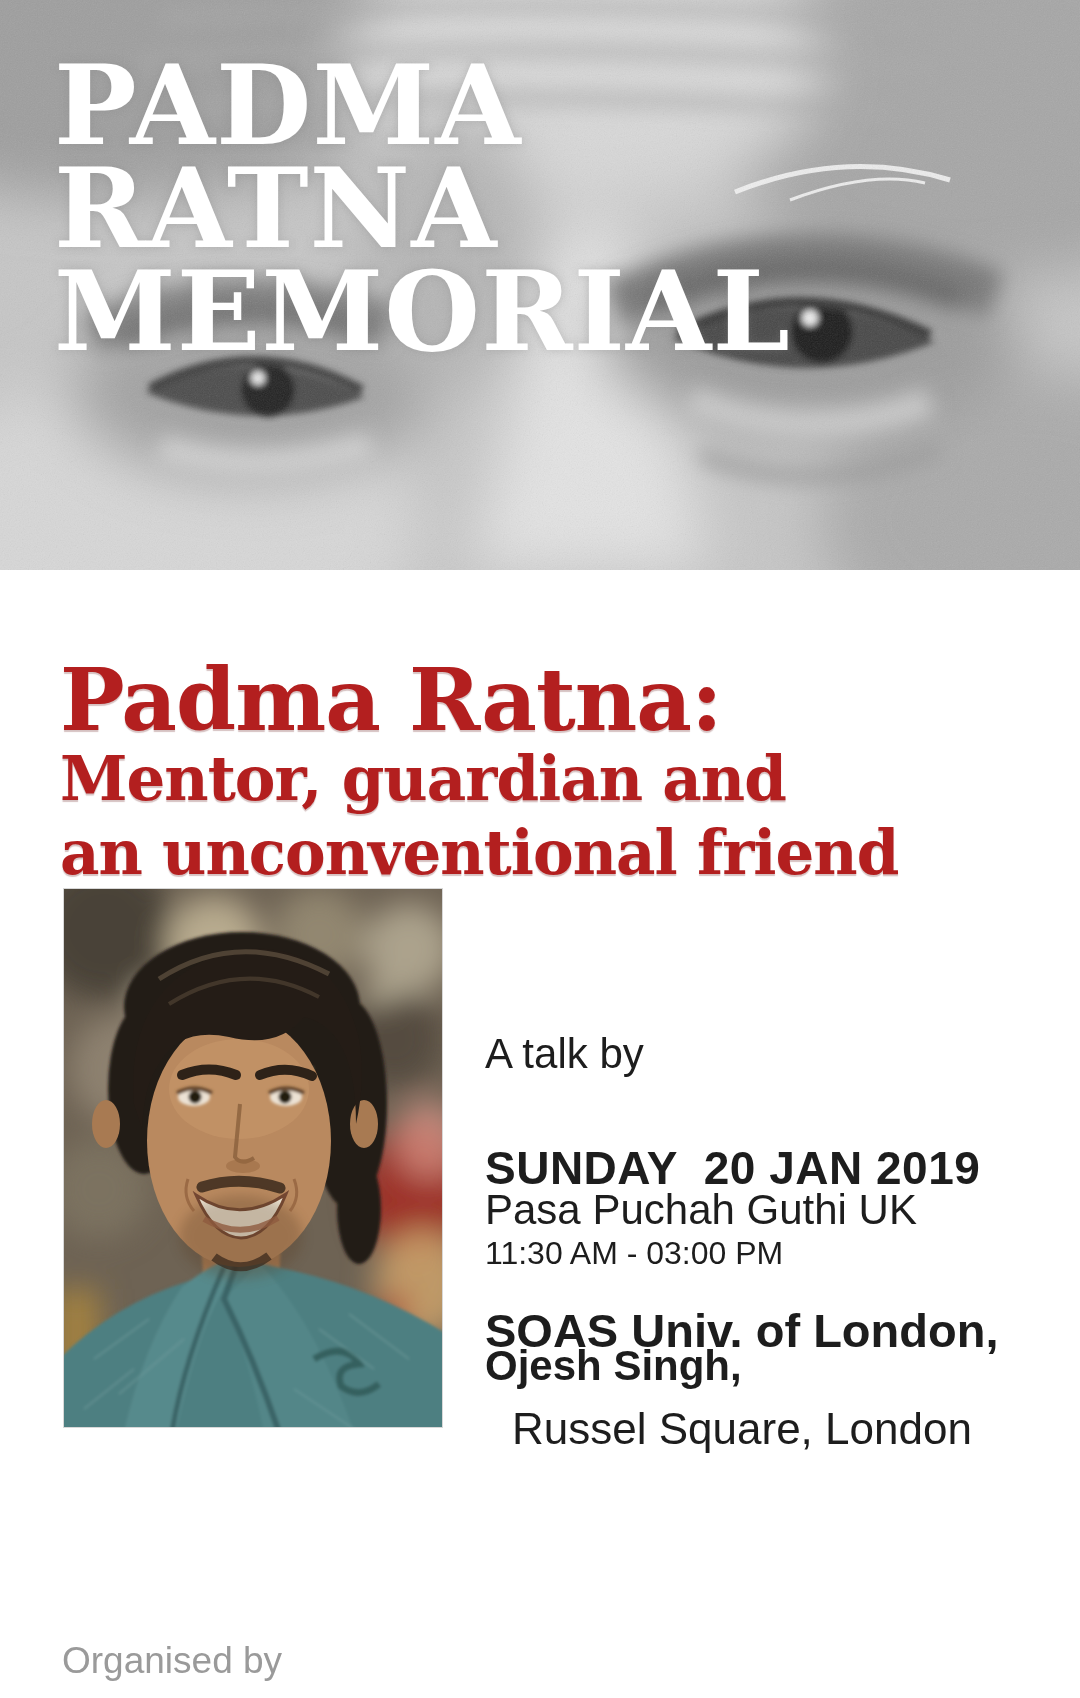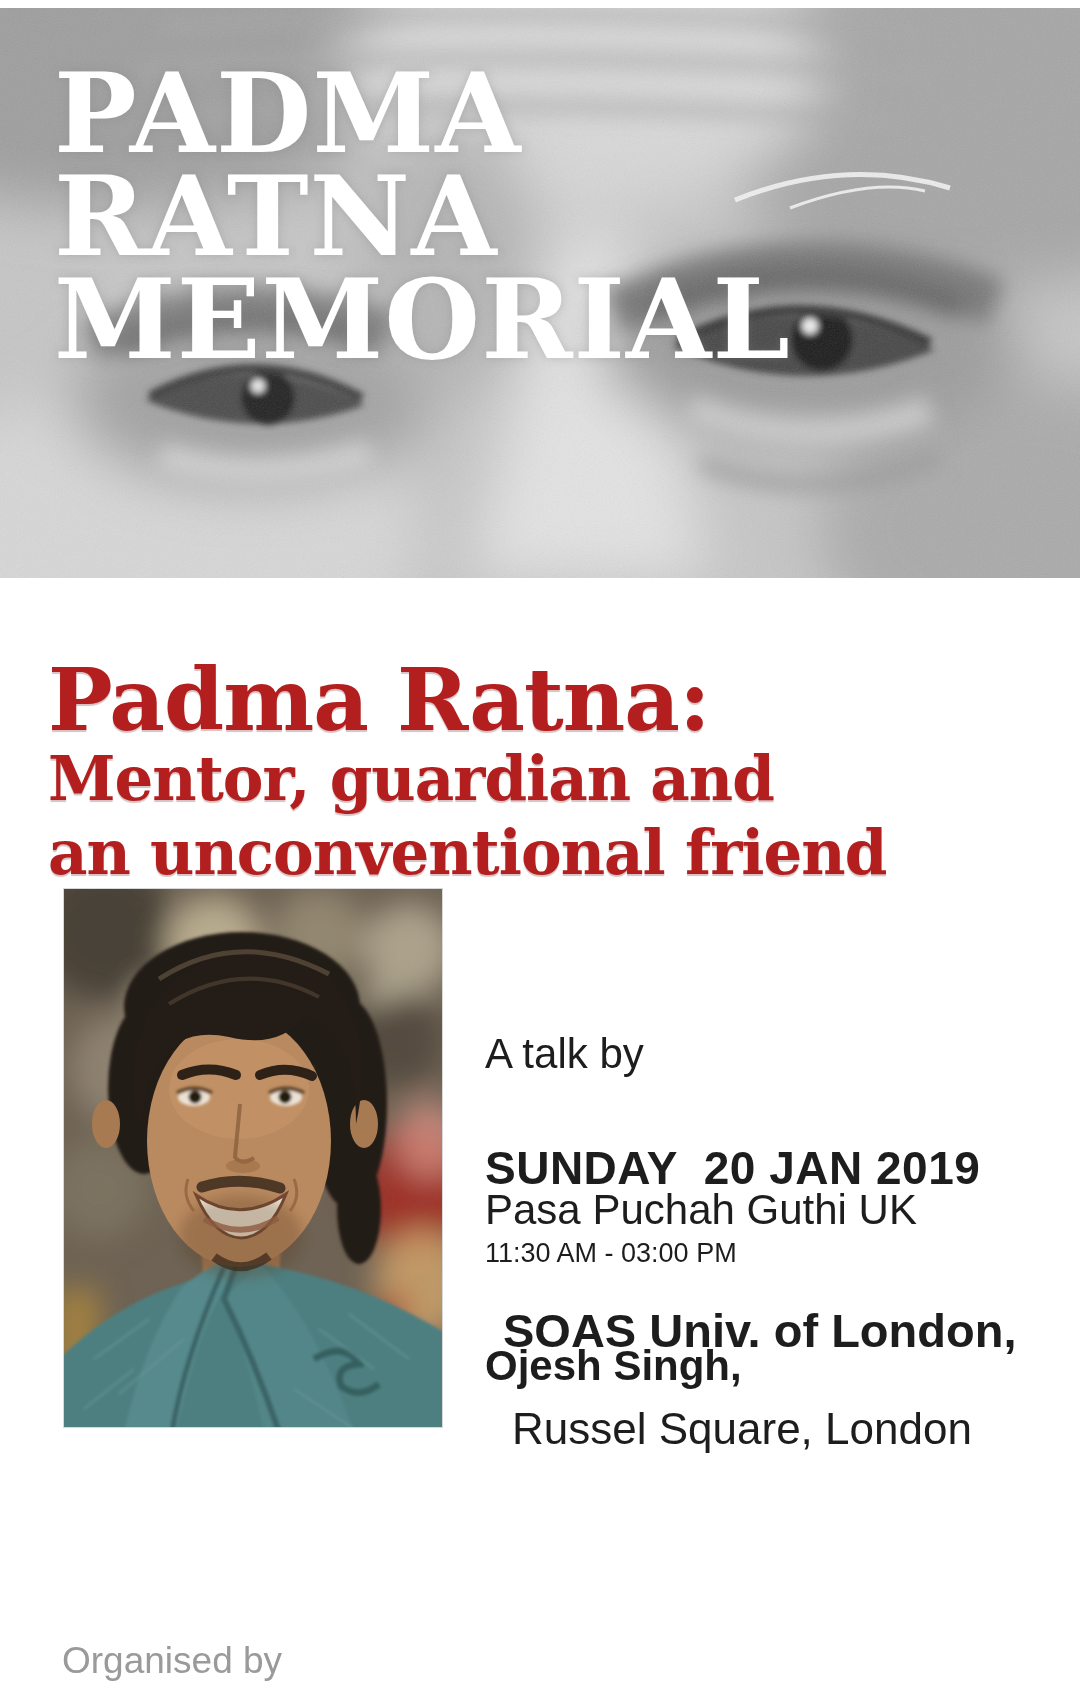--- a/index.html
+++ b/index.html
@@ -1,53 +1,53 @@
 <!DOCTYPE html>
 <html><head>
 <meta charset="utf-8">
 <style>
   html,body { margin:0; padding:0; background:#ffffff; }
   .poster {
     position:relative; width:1080px; height:1698px; overflow:hidden;
     background:#ffffff; font-family:"Liberation Sans", sans-serif; color:#1d1d1d;
   }
   
-  .hero { position:absolute; left:0; top:8px; width:924px; height:570px; }
+  .hero { position:absolute; left:0; top:0; width:924px; height:570px; }
   .hero svg { position:absolute; left:0; top:0; display:block; }
   .hero-title {
     position:absolute; left:54px; top:54px; margin:0;
     font-family:"DejaVu Serif", serif; font-weight:bold;
     font-size:110px; line-height:103px; letter-spacing:1px;
     color:#ffffff; text-shadow:0 0 10px rgba(130,130,130,0.35);
   }
   .hero-title span { display:block; }
   
   .red-heading {
-    position:absolute; left:48px; top:658px;
+    position:absolute; left:60px; top:658px;
     font-family:"DejaVu Serif", serif; font-weight:bold;
     color:#b31f1f; text-shadow:0 2px 1px rgba(90,10,10,0.25);
   }
   .rh1 { display:block; font-size:86px; line-height:84px; letter-spacing:-1px; }
   .rh2 { display:block; font-size:61px; line-height:74px; letter-spacing:-1px; }
   
   .portrait {
     position:absolute; left:63px; top:888px; width:380px; height:540px;
     box-sizing:border-box; border:1px solid #d8d8d8; background:#6b6052;
   }
   .portrait svg { display:block; }
   
   .col { position:absolute; left:485px; white-space:pre-wrap; }
   .talk-block { top:924px; font-size:42px; line-height:52px; }
   .talk-block .bold { font-weight:bold; }
   .date-block { top:1106px; }
   .date-line { display:block; font-size:46px; line-height:52px; font-weight:bold; letter-spacing:0.5px; }
-  .time-line { display:block; font-size:27px; line-height:46px; }
+  .time-line { display:block; font-size:32px; line-height:46px; }
   .venue-block { top:1264px; }
   .at-line { display:block; font-size:44px; line-height:52px; font-weight:bold; }
-  .venue-line { display:block; font-size:47px; line-height:62px; font-weight:bold;margin-left:18px; }
+  .venue-line { display:block; font-size:47px; line-height:62px; font-weight:bold; }
   .city-line { display:block; font-size:44px; line-height:62px;margin-left:27px; }
   .line { display:block; }
   
   .footer {
     position:absolute; left:62px; top:1536px; width:980px;
     color:#9a9a9a; font-size:37px; line-height:50px; white-space:pre-wrap;
   }
 </style>
 </head>
 <body>

